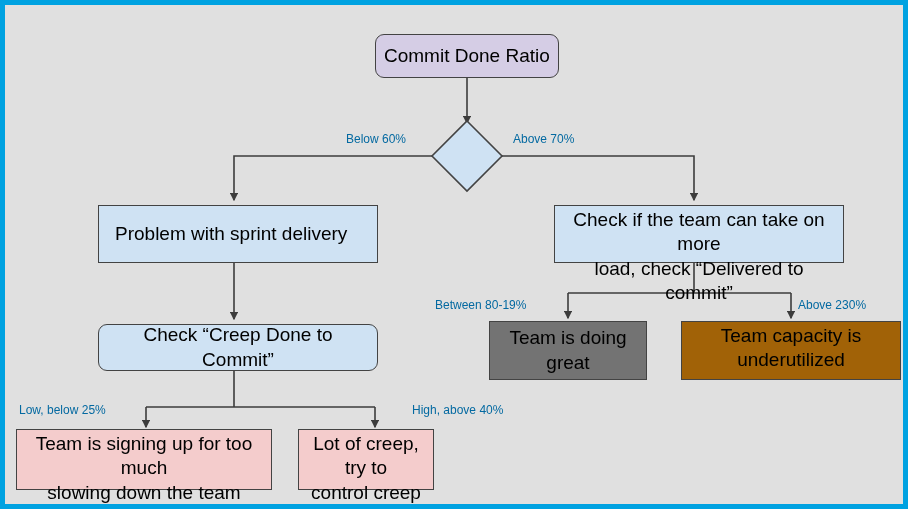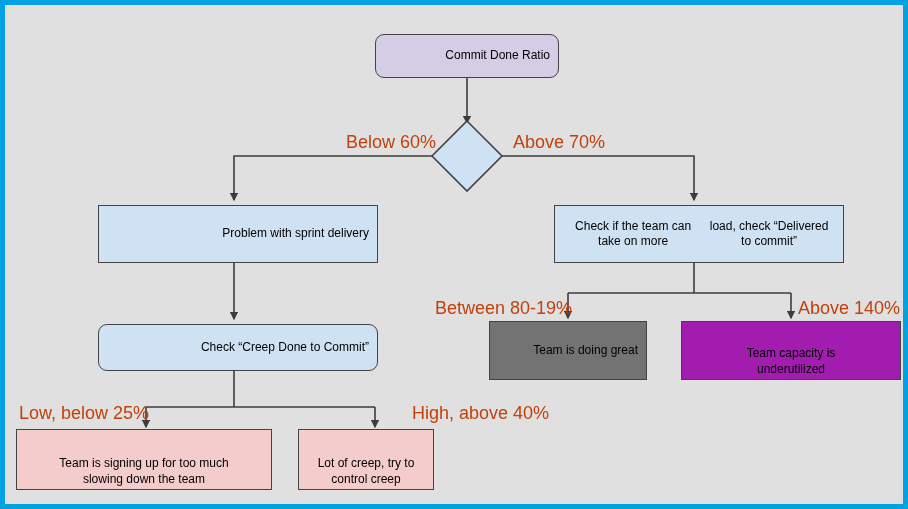--- a/index.html
+++ b/index.html
@@ -24,37 +24,37 @@
     width: 898px;
     height: 499px;
     pointer-events: none;
   }
   .node {
     position: absolute;
     box-sizing: border-box;
     border: 1.6px solid #434343;
     display: flex;
     align-items: center;
-    justify-content: flex-end;
+    justify-content: flex-start;
     text-align: center;
     color: #000000;
-    font-size: 12px;
+    font-size: 19px;
     line-height: 1.28;
     padding: 2px 8px;
     z-index: 2;
   }
   .rounded { border-radius: 9px; }
   .diamond-wrap {
     position: absolute;
     z-index: 2;
   }
   .edge-label {
     position: absolute;
-    font-size: 18px;
-    color: #c2410c;
+    font-size: 12px;
+    color: #0369a1;
     white-space: nowrap;
     z-index: 3;
   }
 </style>
 </head>
 <body>
 
 <div id="canvas">
 
   <svg id="connectors" viewBox="0 0 898 499" xmlns="http://www.w3.org/2000/svg">
@@ -95,21 +95,21 @@
     </svg>
   </div>
 
   <div class="edge-label" style="left:341px; top:127px;">Below 60%</div>
   <div class="edge-label" style="left:508px; top:127px;">Above 70%</div>
 
   <div class="node" style="left:93px; top:200px; width:280px; height:58px; background:#cfe2f3;padding-left:16px;">
     <span>Problem with sprint delivery</span>
   </div>
 
-  <div class="node" style="left:549px; top:200px; width:290px; height:58px; background:#cfe2f3; ">
+  <div class="node" style="left:549px; top:200px; width:290px; height:58px; background:#cfe2f3; flex-direction:column;">
     <span>Check if the team can take on more</span>
     <span>load, check “Delivered to commit”</span>
   </div>
 
   <div class="node rounded" style="left:93px; top:319px; width:280px; height:47px; background:#cfe2f3;">
     <span>Check “Creep Done to Commit”</span>
   </div>
 
   <div class="edge-label" style="left:14px; top:398px;">Low, below 25%</div>
   <div class="edge-label" style="left:383px; top:398px;margin-left:24px;">High, above 40%</div>
@@ -118,24 +118,24 @@
     <span>Team is signing up for too much</span>
     <span>slowing down the team</span>
   </div>
 
   <div class="node" style="left:293px; top:424px; width:136px; height:61px; background:#f4cccc; flex-direction:column;">
     <span>Lot of creep, try to</span>
     <span>control creep</span>
   </div>
 
   <div class="edge-label" style="left:430px; top:293px;">Between 80-19%</div>
-  <div class="edge-label" style="left:793px; top:293px;">Above 140%</div>
+  <div class="edge-label" style="left:793px; top:293px;">Above 230%</div>
 
   <div class="node" style="left:484px; top:316px; width:158px; height:59px; background:#737373;">
     <span>Team is doing great</span>
   </div>
 
-  <div class="node" style="left:676px; top:316px; width:220px; height:59px; background:#a21caf; flex-direction:column;">
+  <div class="node" style="left:676px; top:316px; width:220px; height:59px; background:#a16207; flex-direction:column;">
     <span>Team capacity is</span>
     <span>underutilized</span>
   </div>
 
 </div>
 
 </body></html>

